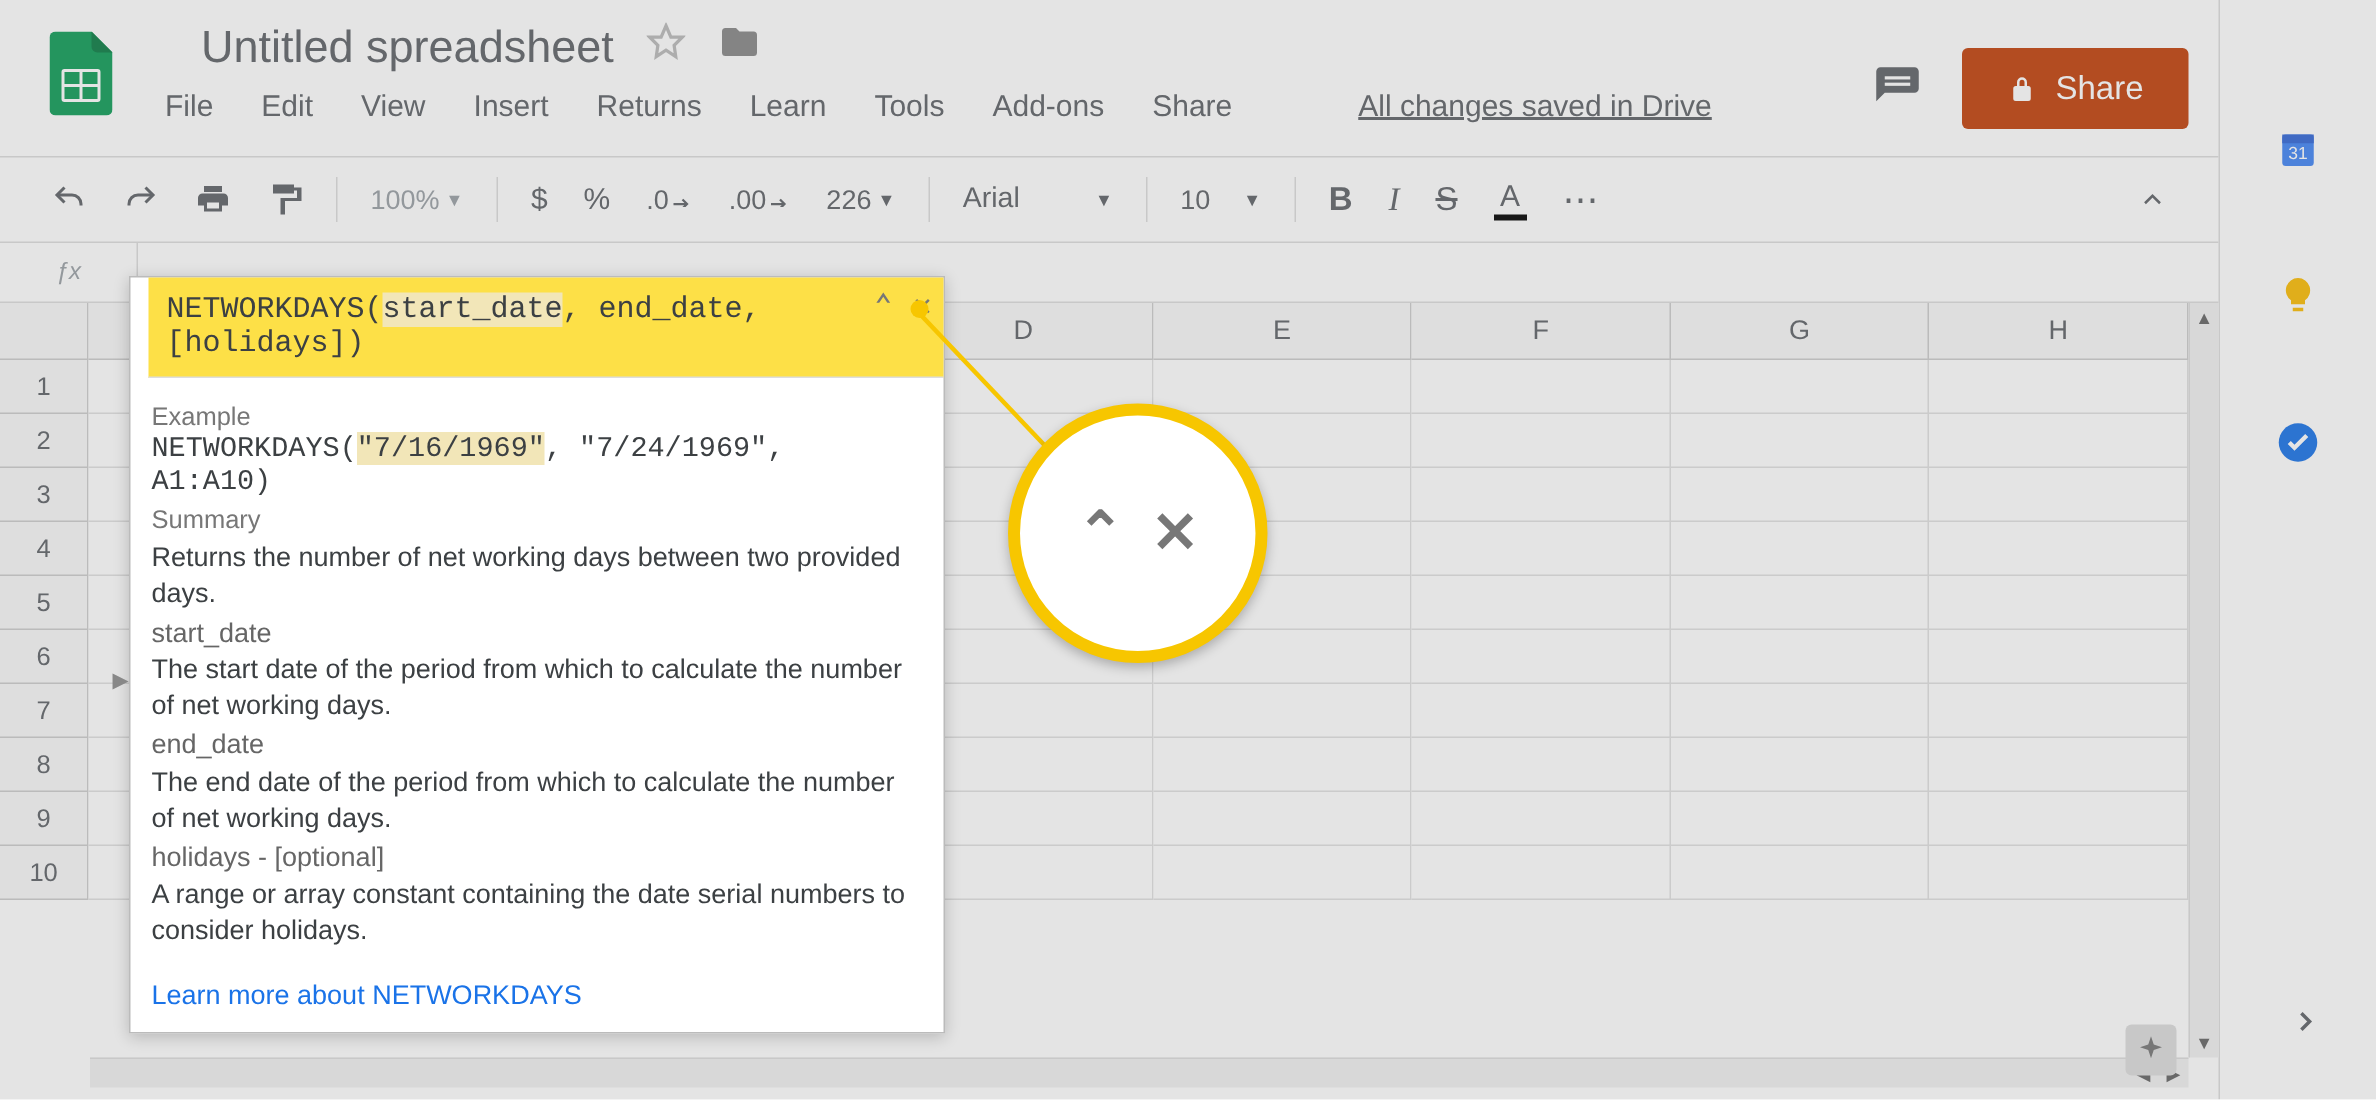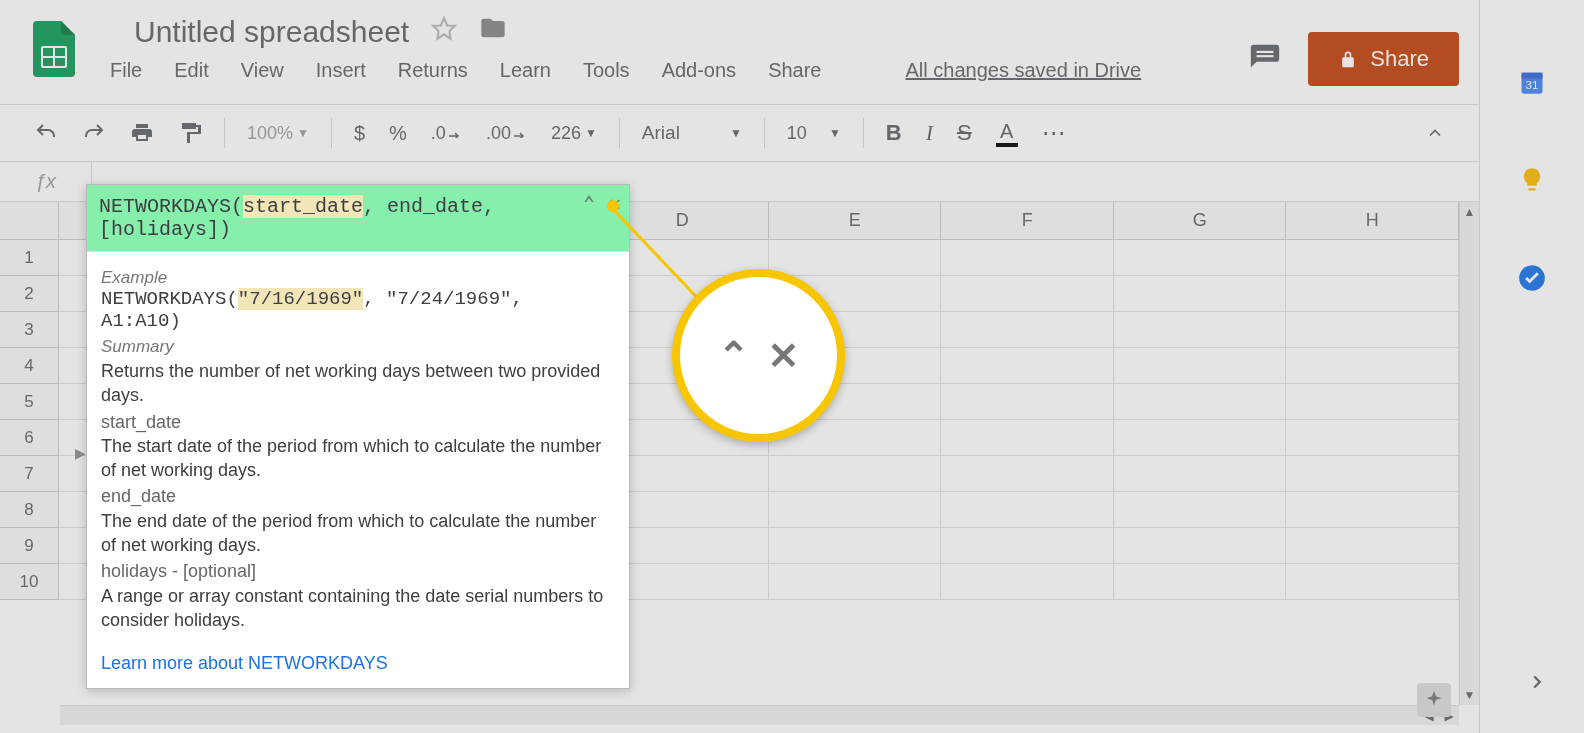--- a/index.html
+++ b/index.html
@@ -1,20 +1,20 @@
 <!DOCTYPE html>
 <html><head>
 <meta charset="utf-8">
 <style>
   * { box-sizing: border-box; margin: 0; padding: 0; }
   html, body { width: 1584px; height: 733px; font-family: Arial, sans-serif; background: #fff; overflow: hidden; }
 
   .app { position: relative; width: 1584px; height: 733px; }
   .main-area { position: absolute; left:0; top:0; width: 1480px; height: 733px; border-right: 1px solid #ddd; }
-  .side-panel { position: absolute; right:0; top:0; width: 104px; height:733px; background:#fff; display:flex; flex-direction:column; align-items:center; padding-top:68px; gap:70px;}
+  .side-panel { position: absolute; right:0; top:0; width: 104px; height:733px; background:#fff; display:flex; flex-direction:column; align-items:center; padding-top:85px; gap:70px;}
   .side-panel .side-ic { width:28px; height:28px; display:flex; align-items:center; justify-content:center; }
   .side-expand { position:absolute; bottom:36px; right:36px; }
 
   
   .header { display:flex; align-items:flex-start; padding: 14px 20px 0 28px; }
   .logo { width:52px; height:70px; display:flex; align-items:center; justify-content:center; margin-right: 30px; }
   .title-block { flex:1; }
   .doc-title { font-size: 30px; color:#5f6368; display:flex; align-items:center; gap:22px;margin-left:24px; }
   .title-ic { color:#bbb; }
   .menus { display:flex; gap:32px; margin-top:10px; font-size:20px; color:#5f6368; }
@@ -28,21 +28,21 @@
   .toolbar { display:flex; align-items:center; height:58px; padding: 0 24px; margin-top:18px; border-top:1px solid #ddd; border-bottom:1px solid #ddd; gap:4px; font-size:18px; color:#5f6368; }
   .tb-item { padding: 6px 10px; display:flex; align-items:center; gap:4px; }
   .tb-sep { width:1px; height:30px; background:#ddd; margin:0 8px; }
   .zoom { color:#9aa0a6; font-size:18px; }
   .font-name { font-size:19px; min-width:120px; }
   .font-size { min-width:60px; text-align:center; }
   .collapse-arrow { margin-left:auto; }
 
   
   .formula-row { display:flex; align-items:center; height:40px; border-bottom:1px solid #ddd; }
-  .fx { width:92px; text-align:center; font-style:italic; font-size:20px; color:#9aa0a6; border-right:1px solid #ddd; height:100%; display:flex; align-items:center; justify-content:center;}
+  .fx { width:92px; text-align:center; font-style:italic; font-size:16px; color:#9aa0a6; border-right:1px solid #ddd; height:100%; display:flex; align-items:center; justify-content:center;}
   .fx-input { flex:1; padding-left:10px; }
 
   
   .grid-wrap { position:relative; height: calc(733px - 58px - 40px - 112px); }
   .col-headers { display:flex; height:38px; position:absolute; top:0; left:0; right:20px;}
   .corner { width:60px; border-right:1px solid #ccc; border-bottom:1px solid #ccc; background:#f8f8f8;}
   .col-h { width:175px; border-right:1px solid #ccc; border-bottom:1px solid #ccc; background:#f8f8f8; display:flex; align-items:center; justify-content:center; font-size:18px; color:#5f6368;}
   .rows { position:absolute; top:38px; left:0; right:20px; }
   .row { display:flex; height:36px; }
   .row-h { width:60px; border-right:1px solid #ccc; border-bottom:1px solid #ccc; background:#f8f8f8; display:flex; align-items:center; justify-content:center; font-size:17px; color:#5f6368;}
@@ -50,25 +50,25 @@
   .vscroll { position:absolute; right:0; top:0; width:20px; bottom:20px; background:#f1f1f1; border-left:1px solid #ddd;}
   .vscroll .up, .vscroll .down { height:20px; display:flex; align-items:center; justify-content:center; font-size:12px; color:#666;}
   .vscroll .down { position:absolute; bottom:0; left:0; right:0;}
   .hscroll { position:absolute; left:60px; right:20px; bottom:0; height:20px; background:#f1f1f1; border-top:1px solid #ddd; display:flex; justify-content:flex-end;}
   .hscroll .lft, .hscroll .rgt { width:20px; display:flex; align-items:center; justify-content:center; font-size:12px; color:#666;}
 
   .explore { position:absolute; right:28px; bottom:8px; width:34px; height:34px; background:#ddd; border-radius:4px; display:flex; align-items:center; justify-content:center;}
 
   
   .help { position:absolute; left:86px; top:184px; width:544px; background:#fff; border:1px solid #bbb; box-shadow:0 2px 10px rgba(0,0,0,.2); font-size:18px; color:#3c4043; }
-  .help-sig { padding:10px 12px 10px 12px; font-family: "Courier New", monospace; font-size:20px; background:#86efac; border-bottom:1px solid #ddd; position:relative;}
+  .help-sig { padding:10px 12px 10px 12px; font-family: "Courier New", monospace; font-size:20px; background:#fde047; border-bottom:1px solid #ddd; position:relative;margin-left:12px;}
   .hl { background:#f2e6b8; }
   .help-ctrls { position:absolute; right:8px; top:6px; display:flex; gap:14px; color:#777; font-size:20px;}
   .help-body { padding: 12px 14px 14px 14px; }
-  .sec-label { color:#777; font-size:17px; margin-top:4px;font-style:italic; }
+  .sec-label { color:#777; font-size:17px; margin-top:4px; }
   .mono { font-family:"Courier New", monospace; font-size:19px; }
   .sec { margin-top:2px; line-height:1.35; }
   .param-head { color:#666; }
   .learn { color:#1a73e8; margin-top:21px; display:inline-block;}
   .arrow-marker { position:absolute; left:-12px; top:260px; font-size:14px; color:#888;}
 
   
   .callout-circle { position:absolute; left:672px; top:269px; width:173px; height:173px; border-radius:50%; background:#fff; border:8px solid #f7c600; box-shadow:0 3px 8px rgba(0,0,0,.25); display:flex; align-items:center; justify-content:center; gap:18px;}
   .callout-circle .cic { font-size:38px; color:#777; font-weight:bold; }
   .callout-line { position:absolute; left:612px; top:208px; width:110px; height:110px; pointer-events:none;}

